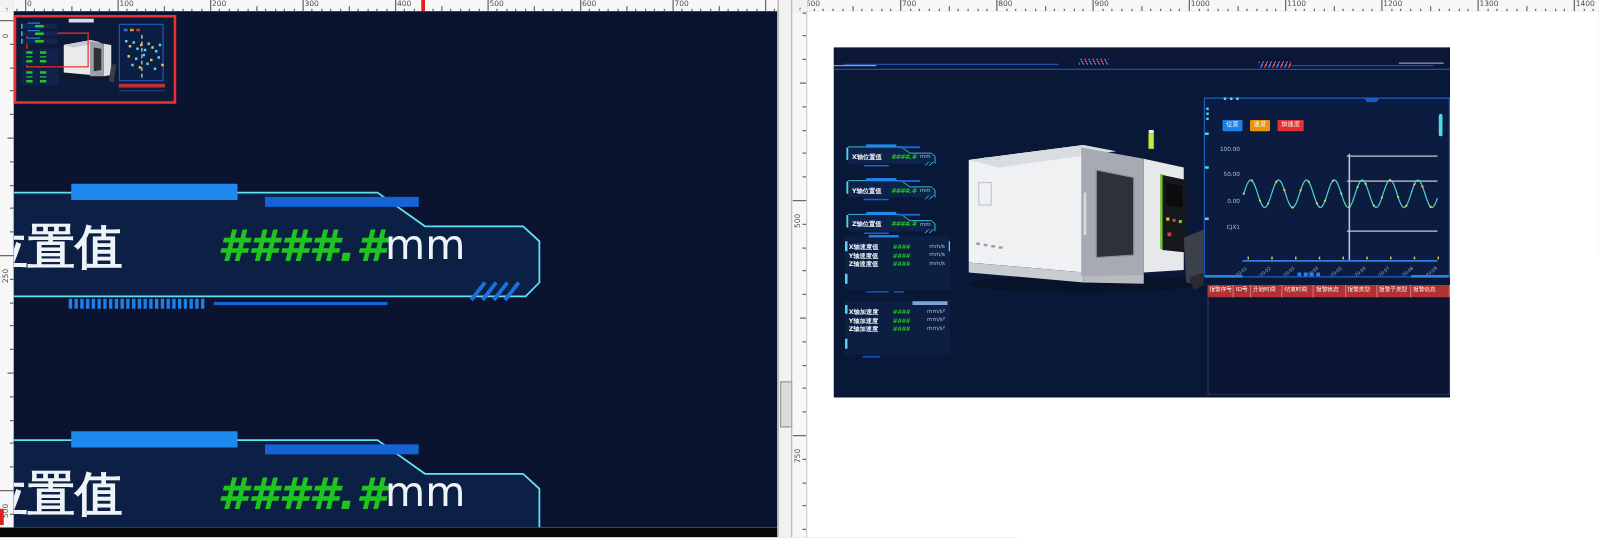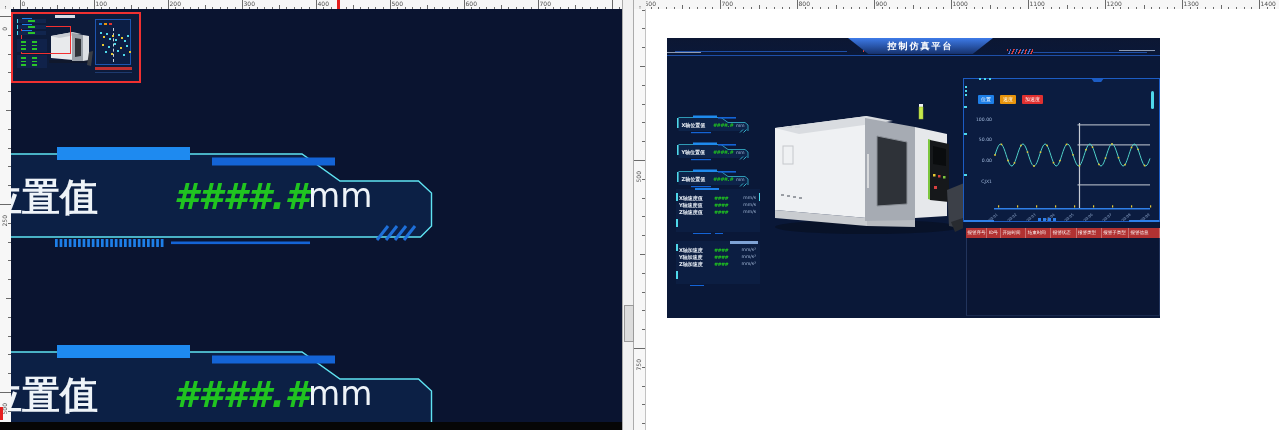--- a/index.html
+++ b/index.html
@@ -503,23 +503,20 @@
     <div class="canvas-right">
       <div class="dashboard">
 
         <header class="db-title">
           <div class="deco-line" style="left:8px;top:13px;width:172px;"></div>
           <div class="deco-line" style="left:366px;top:14px;width:114px;"></div>
           <div class="deco-white" style="left:0;top:14px;width:34px;"></div>
           <div class="deco-white" style="left:452px;top:12px;width:36px;"></div>
           <div class="hatch-l"></div>
           <div class="hatch-r"></div>
-          <div class="trapezoid">
-            <span>控制仿真平台</span>
-          </div>
         </header>
 
         <div class="pos-widgets" id="pos-widgets">
             <div class="pos-widget" style="top: 0px;"><svg width="73" height="22" viewBox="0 0 73 22">
       <path d="M1.5,5.5 H44 L51,10.5 H68 L71,13 V19 H1.5 Z" fill="#0D2349"></path>
       <path d="M1.5,5.5 H44 L51,10.5 H68 L71,13 V19" fill="none" stroke="#3FD0E6" stroke-width="0.7"></path>
       <rect x="0" y="6" width="1.6" height="10" fill="#4FD8EA"></rect>
       <rect x="16" y="3.5" width="24" height="2.4" fill="#1E8AF0"></rect>
       <rect x="41" y="5" width="18" height="1.6" fill="#1464D6"></rect>
       <rect x="14" y="20" width="20" height="1.2" fill="#1464D6"></rect>

